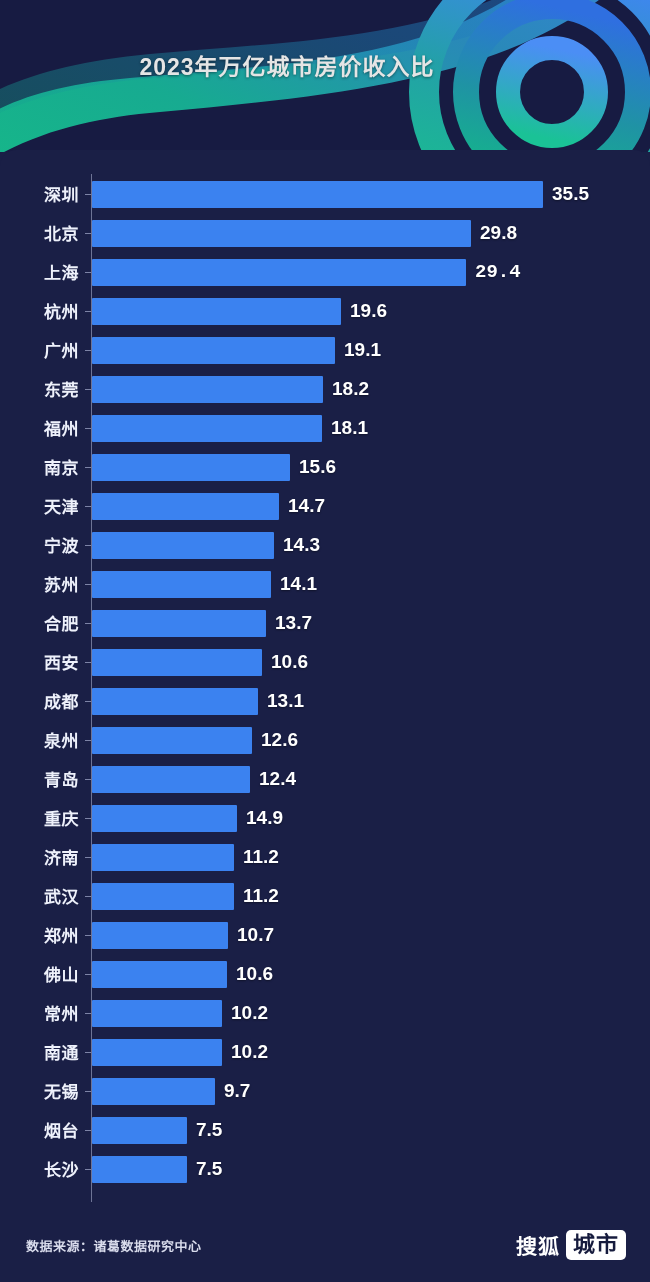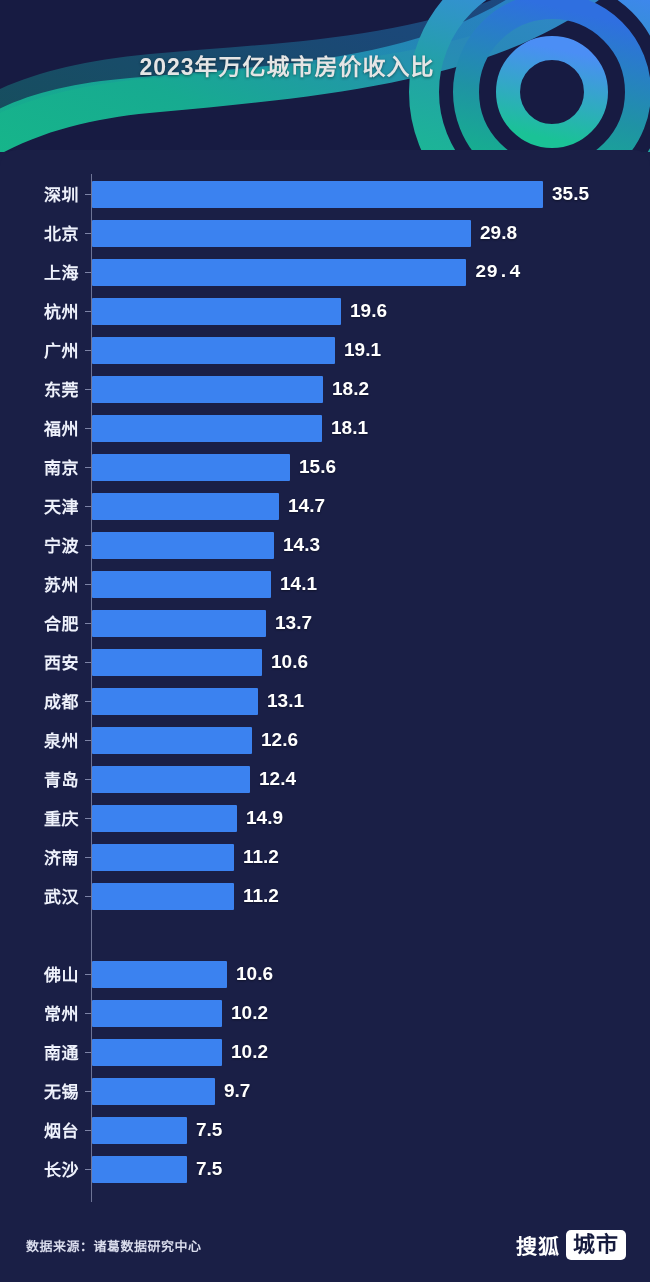--- a/index.html
+++ b/index.html
@@ -343,20 +343,26 @@
         <div class="cat-label">济南</div>
         <div class="bar" style="width: 142px; background: rgb(59, 130, 240);"></div>
         <div class="val-label" style="left: 243px;">11.2</div>
       </div>
       <div class="row" style="top: 713px;">
         <div class="tick"></div>
         <div class="cat-label">武汉</div>
         <div class="bar" style="width: 142px; background: rgb(59, 130, 240);"></div>
         <div class="val-label" style="left: 243px;">11.2</div>
       </div>
+      <div class="row" style="top: 752px;">
+        <div class="tick"></div>
+        <div class="cat-label">郑州</div>
+        <div class="bar" style="width: 136px; background: rgb(59, 130, 240);"></div>
+        <div class="val-label" style="left: 237px;">10.7</div>
+      </div>
       <div class="row" style="top: 791px;">
         <div class="tick"></div>
         <div class="cat-label">佛山</div>
         <div class="bar" style="width: 135px; background: rgb(59, 130, 240);"></div>
         <div class="val-label" style="left: 236px;">10.6</div>
       </div>
       <div class="row" style="top: 830px;">
         <div class="tick"></div>
         <div class="cat-label">常州</div>
         <div class="bar" style="width: 130px; background: rgb(59, 130, 240);"></div>

